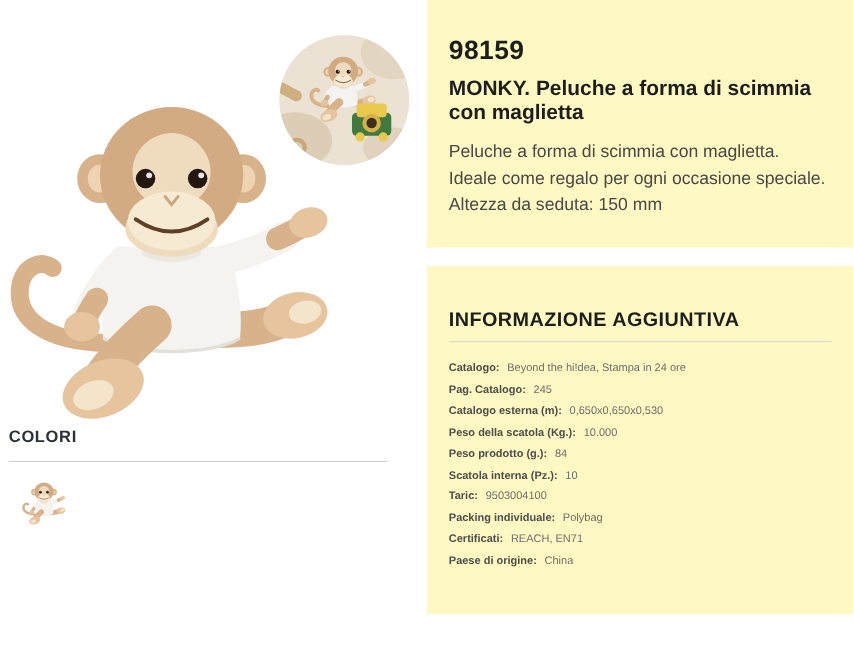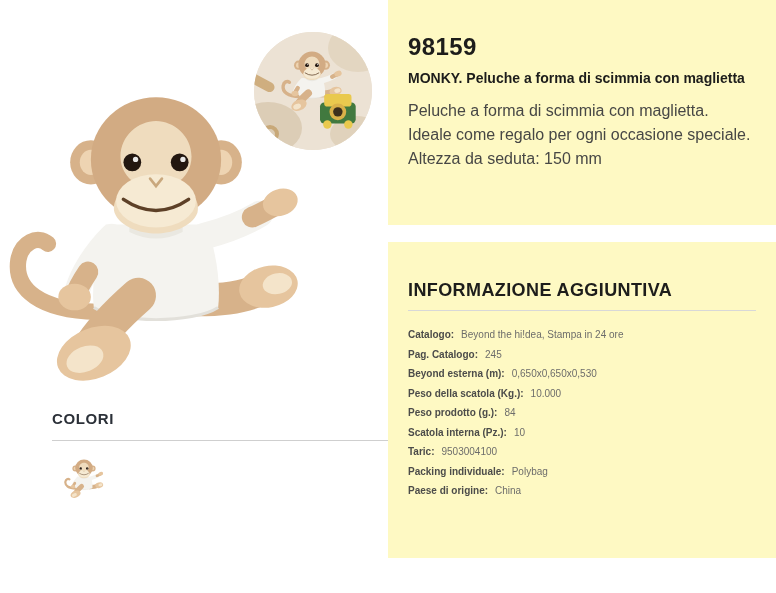--- a/index.html
+++ b/index.html
@@ -12,35 +12,35 @@
   
   .main-image-wrap { position:absolute; left:8px; top:70px; width:296px; height:312px; }
   .main-image-wrap svg { width:100%; height:100%; display:block; }
 
   .inset-circle {
     position:absolute; left:254px; top:32px; width:118px; height:118px;
     border-radius:50%; overflow:hidden; background:#ece2d4;
   }
   .inset-circle svg { width:100%; height:100%; display:block; }
 
-  .colori-section { position:absolute; left:8px; top:410px; width:344px;margin-left:44px; }
+  .colori-section { position:absolute; left:8px; top:389px; width:344px; }
   .colori-heading { font-size:15px; font-weight:bold; letter-spacing:0.6px; color:#2b3038; }
   .colori-rule { margin-top:13px; border-top:1px solid #cfcfcf; height:0; }
   .swatch {
     margin-top:13px; margin-left:9px; width:46px; height:46px; background:#fff;
     display:flex; align-items:center; justify-content:center; cursor:pointer;
   }
 
   
   .panel { position:absolute; left:388px; width:388px; background:#fef9c3; }
   .panel-top { top:0; height:225px; padding:33px 24px 0 20px; }
   .panel-info { top:242px; height:316px; padding:38px 20px 0 20px; }
 
   .product-code { font-size:24px; font-weight:800; color:#1d1d1b; letter-spacing:0.4px; }
-  .product-name { margin-top:9px; font-size:14px; font-weight:bold; color:#1d1d1b; }
+  .product-name { margin-top:9px; font-size:19px; font-weight:bold; color:#1d1d1b; }
   .product-desc { margin-top:13px; font-size:16px; color:#474745; line-height:1.5; }
 
   .info-heading { font-size:18px; font-weight:bold; color:#1d1d1b; letter-spacing:0.4px; }
   .info-rule { margin-top:9px; border-top:1px solid #d8d8d8; height:0; }
   .info-rows { margin-top:14px; }
   .info-row { font-size:10px; line-height:19.5px; white-space:nowrap; }
   .info-label { font-weight:bold; color:#4c4c4a; }
   .info-value { color:#6d6d6b; margin-left:7px; }
 
   .svg-defs { position:absolute; width:0; height:0; overflow:hidden; }
@@ -148,21 +148,21 @@
 
         <div class="info-row">
           <span class="info-label">Catalogo:</span><span class="info-value">Beyond the hi!dea, Stampa in 24 ore</span>
         </div>
 
         <div class="info-row">
           <span class="info-label">Pag. Catalogo:</span><span class="info-value">245</span>
         </div>
 
         <div class="info-row">
-          <span class="info-label">Beyond esterna (m):</span><span class="info-value">0,650x0,650x0,530</span>
+          <span class="info-label">Catalogo esterna (m):</span><span class="info-value">0,650x0,650x0,530</span>
         </div>
 
         <div class="info-row">
           <span class="info-label">Peso della scatola (Kg.):</span><span class="info-value">10.000</span>
         </div>
 
         <div class="info-row">
           <span class="info-label">Peso prodotto (g.):</span><span class="info-value">84</span>
         </div>
 
@@ -172,20 +172,23 @@
         </div>
 
         <div class="info-row">
           <span class="info-label">Taric:</span><span class="info-value">9503004100</span>
         </div>
 
         <div class="info-row">
           <span class="info-label">Packing individuale:</span><span class="info-value">Polybag</span>
         </div>
 
+        <div class="info-row">
+          <span class="info-label">Certificati:</span><span class="info-value">REACH, EN71</span>
+        </div>
 
         <div class="info-row">
           <span class="info-label">Paese di origine:</span><span class="info-value">China</span>
         </div>
       </div>
   </div>
 
 </div>
 
 </body></html>

